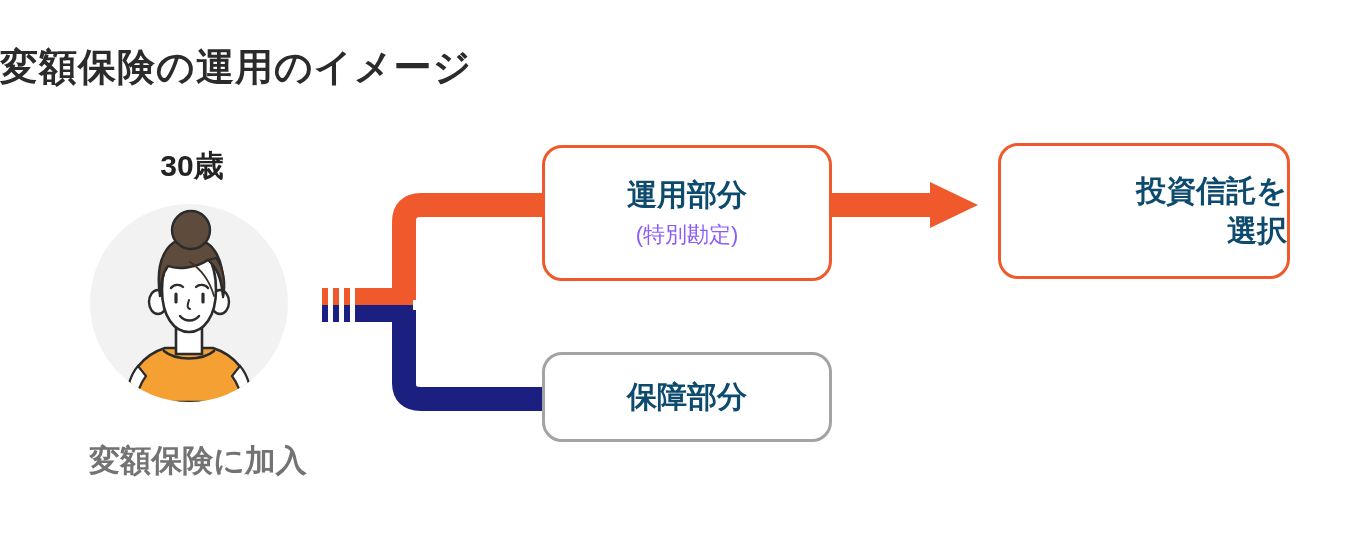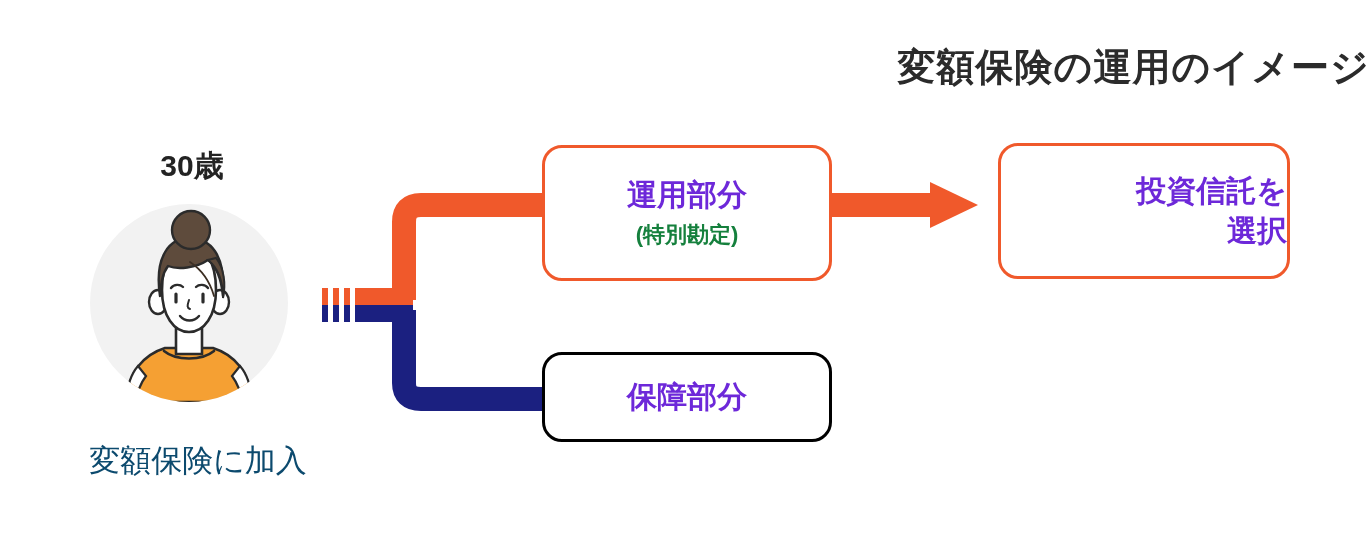--- a/index.html
+++ b/index.html
@@ -19,21 +19,21 @@
     background: #ffffff;
     overflow: hidden;
   }
 
   
   .diagram-title {
     position: absolute;
     left: 0;
     top: 42px;
     width: 1370px;
-    text-align: right;
+    text-align: left;
     font-size: 38px;
     font-weight: bold;
     color: #2b2b2b;
     letter-spacing: 1px;
     white-space: nowrap;
   }
 
   
   .age-label {
     position: absolute;
@@ -63,22 +63,22 @@
     width: 198px;
     height: 198px;
   }
   .enroll-label {
     position: absolute;
     left: 48px;
     top: 440px;
     width: 300px;
     text-align: center;
     font-size: 31px;
-    font-weight: normal;
-    color: #0c4a6e;
+    font-weight: bold;
+    color: #737373;
     white-space: nowrap;
   }
 
   
   #connectors {
     position: absolute;
     left: 0;
     top: 0;
     width: 1370px;
     height: 534px;
@@ -93,46 +93,46 @@
     border-radius: 20px;
     display: flex;
     flex-direction: column;
     align-items: center;
     justify-content: center;
     z-index: 5;
   }
   .node-box .line-main {
     font-size: 30px;
     font-weight: bold;
-    color: #6d28d9;
+    color: #0c4a6e;
     line-height: 1.18;
     white-space: nowrap;
   }
   .node-box .line-sub {
     font-size: 22px;
-    font-weight: bold;
-    color: #15803d;
+    font-weight: normal;
+    color: #8b5cf6;
     line-height: 1.3;
     margin-top: 9px;
     white-space: nowrap;
   }
 
   #box-investment {
     left: 542px;
     top: 145px;
     width: 290px;
     height: 136px;
     border: 3px solid #F0592B;
   }
   #box-protection {
     left: 542px;
     top: 352px;
     width: 290px;
     height: 90px;
-    border: 3px solid #000000;
+    border: 3px solid #a3a3a3;
   }
   #box-trust {
     left: 998px;
     top: 143px;
     width: 292px;
     height: 136px;
     border: 3px solid #F0592B;
     align-items: flex-end;
   }
   #box-trust .line-main { line-height: 1.32; }

